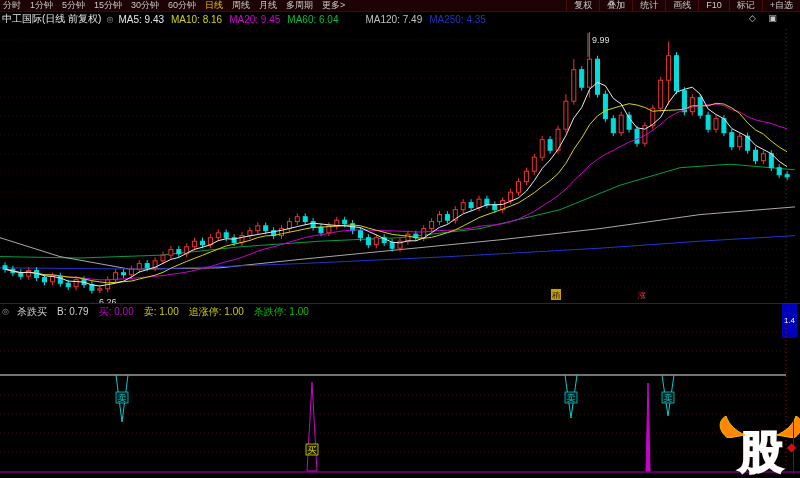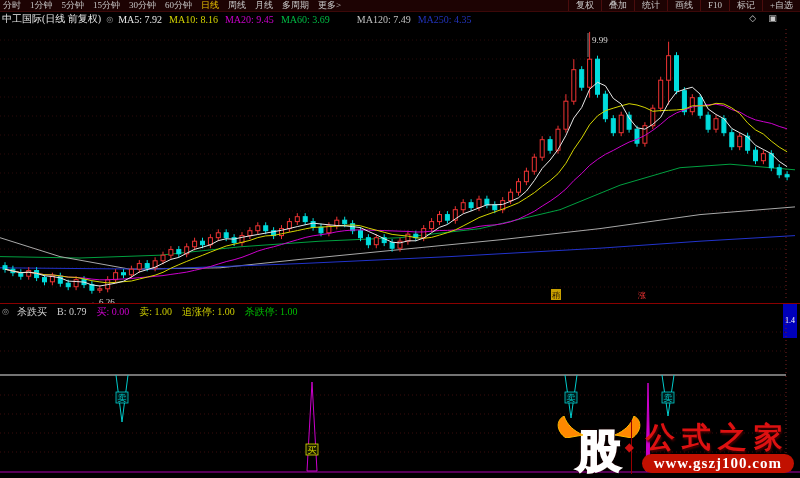--- a/index.html
+++ b/index.html
@@ -1,17 +1,17 @@
 <!DOCTYPE html>
 <html><head>
 <meta charset="utf-8">
 <style>
   html,body{margin:0;padding:0;background:#000;}
   #app{position:relative;width:800px;height:478px;background:#000;overflow:hidden;
-       font-family:Liberation Serif, serif;}
+       font-family:Liberation Sans, sans-serif;}
   
   .topbar{position:absolute;top:0;left:0;width:800px;height:11px;background:#1d0303;
           border-bottom:1px solid #3c0808;display:flex;justify-content:space-between;
           font-size:9px;line-height:11px;color:#c8c8c8;white-space:nowrap;}
   .tabs{display:flex;gap:9px;padding-left:3px;}
   .tab{cursor:default;}
   .tab.active{color:#e8c000;}
   .tb-right{display:flex;margin-left:17px;}
   .tbtn{padding:0 7px;border-left:1px solid #4a0d0d;}
   
@@ -68,21 +68,21 @@
         <span class="tbtn">画线</span>
         <span class="tbtn">F10</span>
         <span class="tbtn">标记</span>
         <span class="tbtn">+自选</span>
       </div>
   </div>
 
   <div class="titlerow">
     <span class="stock">中工国际(日线 前复权)</span>
     <span class="dot-icon">◎</span>
-    <span id="ma-legend"><span style="color: rgb(232, 232, 232);">MA5: 7.92</span><span style="color: rgb(212, 212, 0);">MA10: 8.16</span><span style="color: rgb(204, 0, 204);">MA20: 9.45</span><span style="color: rgb(0, 187, 68);">MA60: 3.69</span><span style="color: rgb(192, 192, 192); padding-left: 20px;">MA120: 7.49</span><span style="color: rgb(34, 51, 187);">MA250: 4.35</span></span>
+    <span id="ma-legend"><span style="color: rgb(232, 232, 232);">MA5: 9.43</span><span style="color: rgb(212, 212, 0);">MA10: 8.16</span><span style="color: rgb(204, 0, 204);">MA20: 9.45</span><span style="color: rgb(0, 187, 68);">MA60: 6.04</span><span style="color: rgb(192, 192, 192); padding-left: 20px;">MA120: 7.49</span><span style="color: rgb(34, 51, 187);">MA250: 4.35</span></span>
     <span class="win-icons">◇ ▣</span>
   </div>
 
   <svg id="main-svg" width="800" height="276">
       <line x1="0" y1="13" x2="786" y2="13" stroke="#2d0a0a" stroke-dasharray="1,3"></line>
       <line x1="0" y1="32" x2="786" y2="32" stroke="#2d0a0a" stroke-dasharray="1,3"></line>
       <line x1="0" y1="51" x2="786" y2="51" stroke="#2d0a0a" stroke-dasharray="1,3"></line>
       <line x1="0" y1="70" x2="786" y2="70" stroke="#2d0a0a" stroke-dasharray="1,3"></line>
       <line x1="0" y1="89" x2="786" y2="89" stroke="#2d0a0a" stroke-dasharray="1,3"></line>
       <line x1="0" y1="108" x2="786" y2="108" stroke="#2d0a0a" stroke-dasharray="1,3"></line>
@@ -345,19 +345,15 @@
     <div class="bull">
       <svg class="horns" width="86" height="22" viewBox="0 0 86 22">
         <path d="M10,22 C1,16 -1,5 8,0 C11,9 18,15 27,19 Z" fill="#ff8800" stroke="#ffbb00" stroke-width="1"></path>
         <path d="M76,22 C85,16 87,5 78,0 C75,9 68,15 59,19 Z" fill="#ff8800" stroke="#ffbb00" stroke-width="1"></path>
       </svg>
       <span class="gu">股</span>
     </div>
     <div class="logo-sep">
       <span class="dia">◆</span>
     </div>
-    <div class="logo-right">
-      <div class="brand">公式之家</div>
-      <div class="pill">www.gszj100.com</div>
-    </div>
   </div>
 
 </div>
 
 </body></html>

